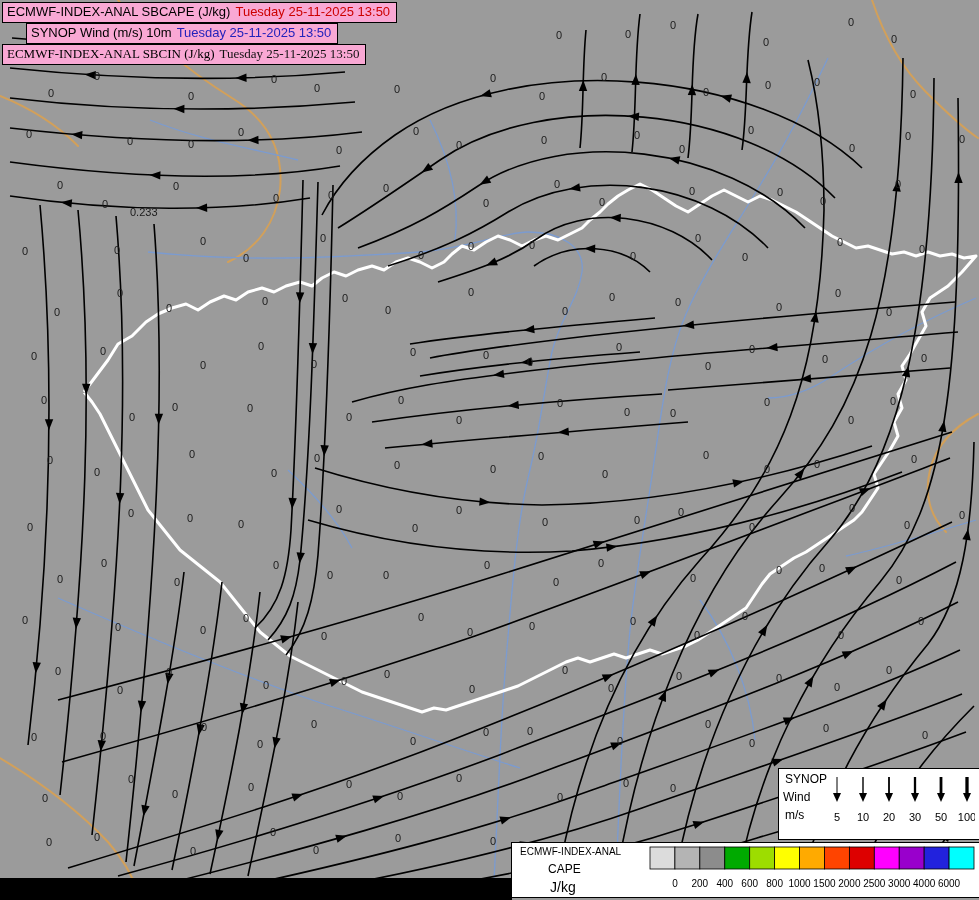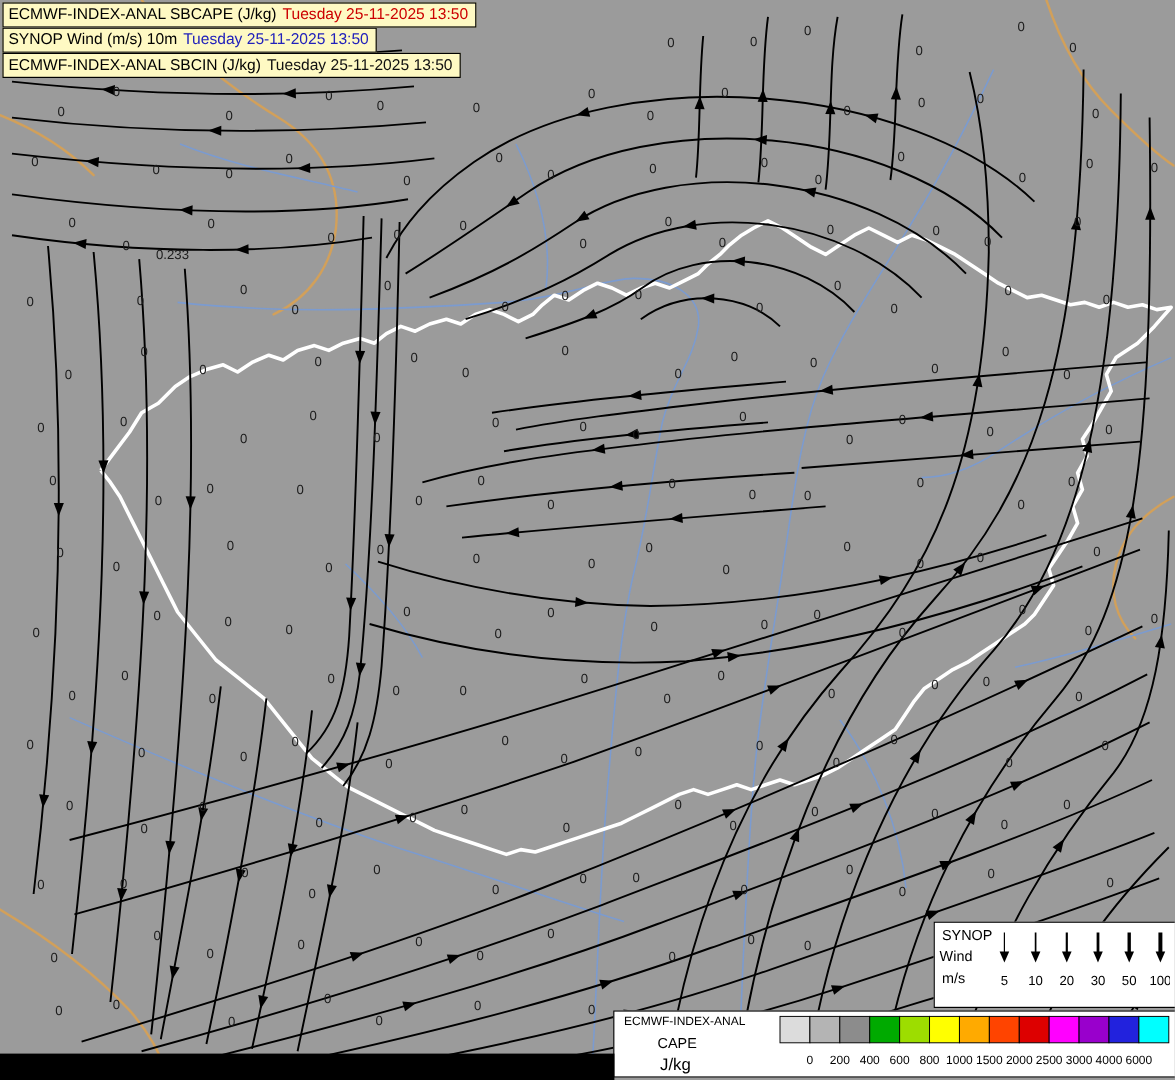--- a/index.html
+++ b/index.html
@@ -3,25 +3,25 @@
 <meta charset="utf-8">
 <style>
   html,body{margin:0;padding:0;}
   body{
     width:979px;height:900px;position:relative;overflow:hidden;
     background:#9b9b9b;
     font-family:"Liberation Sans", sans-serif;
   }
   #map-svg{position:absolute;left:0;top:0;}
   .title-line{
-    position:absolute;left:2px;background:#fef9c3;border:1px solid #000;
+    position:absolute;left:2px;background:#f9a8d4;border:1px solid #000;
     padding:1px 6px 2px 4px;font-size:13px;line-height:16px;white-space:nowrap;color:#000;
   }
   .t-date{margin-left:5px;}
-  #title-1{top:2px;} #title-2{top:23px;} #title-3{top:44px;}
+  #title-1{top:2px;} #title-2{top:23px;margin-left:24px;} #title-3{top:44px;font-family:Liberation Serif, serif;}
   #black-bar{position:absolute;left:0;top:878px;width:512px;height:22px;background:#000;}
   .legend-box{position:absolute;background:#ffffff;border:1px solid #000;padding-left:27px;}
   #wind-legend{left:778px;top:768px;width:200px;height:70px;}
   #wind-legend .lbl{position:absolute;font-size:12px;color:#000;}
   #wl-title{left:6px;top:3px;}
   #wl-sub{left:4px;top:21px;}
   #wl-unit{left:6px;top:39px;}
   #wind-svg{position:absolute;left:44px;top:2px;}
   #cape-legend{left:511px;top:842px;width:467px;height:54px;}
   #cape-legend .lbl{position:absolute;color:#000;}

